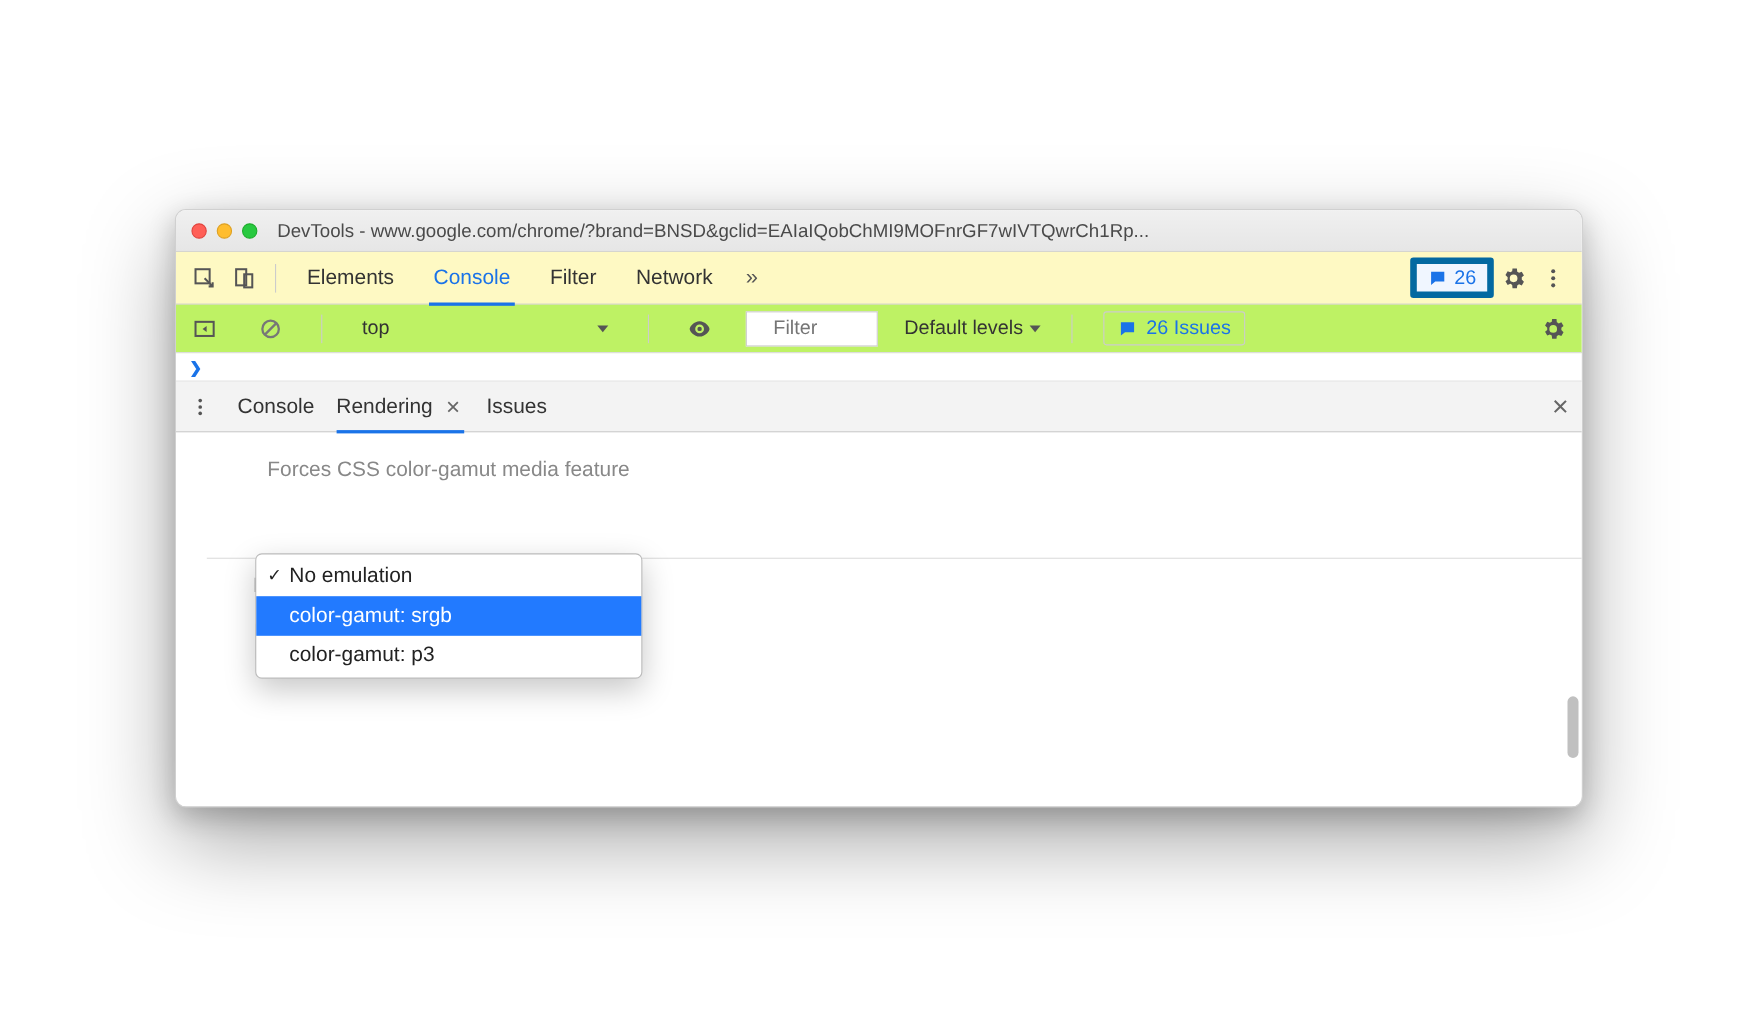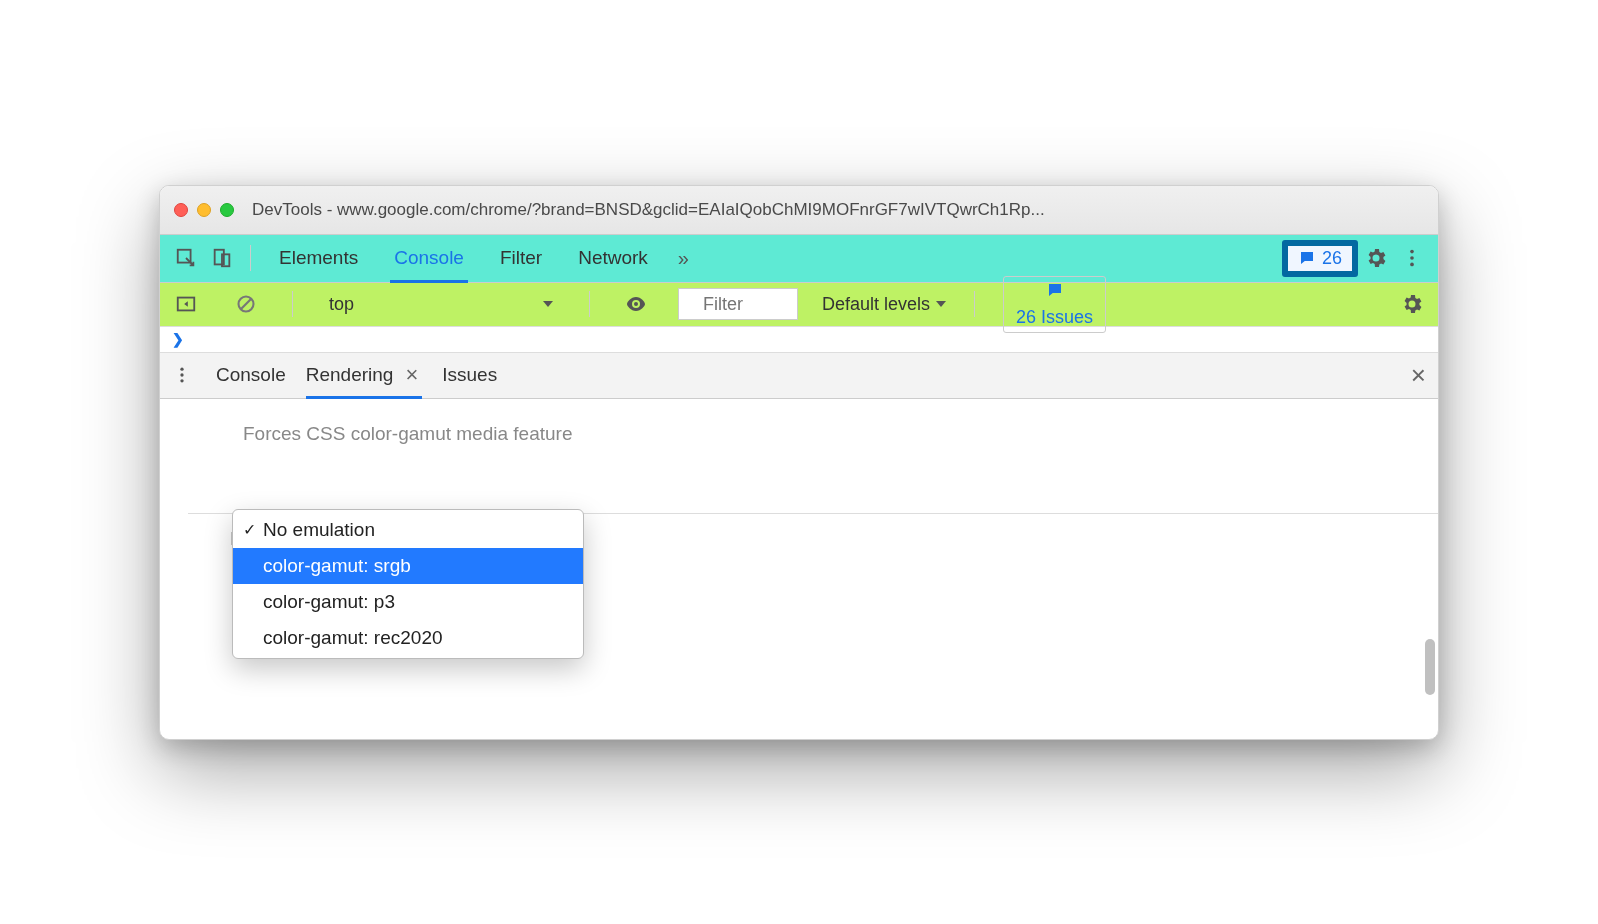--- a/index.html
+++ b/index.html
@@ -15,53 +15,53 @@
   }
   .window {
     width: 1280px;
     border-radius: 10px;
     box-shadow: 0 30px 80px rgba(0,0,0,0.35), 0 8px 24px rgba(0,0,0,0.2);
     overflow: hidden;
     background: #fff;
     border: 1px solid #d0d0d0;
   }
   .titlebar {
-    height: 49px;
+    height: 38px;
     background: linear-gradient(#f0f0f0,#e6e6e6);
     border-bottom: 1px solid #ccc;
     display: flex;
     align-items: center;
     padding: 0 14px;
     gap: 10px;
   }
   .traffic { display:flex; gap:9px; }
   .dot { width:14px; height:14px; border-radius:50%; }
   .dot.red{background:#ff5f57;border:1px solid #e0443e;}
   .dot.yellow{background:#ffbd2e;border:1px solid #dea123;}
   .dot.green{background:#28c940;border:1px solid #1dad2b;}
   .title-text{ flex:1; text-align:left; padding-left:8px; color:#4a4a4a; font-size:17px; white-space:nowrap; overflow:hidden; text-overflow:ellipsis;}
   .main-tabs {
     height:48px; display:flex; align-items:center; border-bottom:1px solid #ccc;
-    background:#5eead4; padding:0 8px; gap:0;
+    background:#fef9c3; padding:0 8px; gap:0;
   }
   .icon-btn{ width:36px; height:36px; display:flex; align-items:center; justify-content:center; color:#555; cursor:pointer;}
   .divider-v{ width:1px; height:26px; background:#ccc; margin:0 10px;}
   .tab{ padding:0 18px; height:48px; display:flex; align-items:center; font-size:19px; color:#333; cursor:pointer; position:relative;}
   .tab.active{ color:#1a73e8;}
   .tab.active::after{ content:""; position:absolute; bottom:-1px; left:14px; right:14px; height:3px; background:#1a73e8;}
   .spacer{flex:1;}
   .badge-box{ border:6px solid #0369a1; border-radius:3px; padding:2px 10px; display:flex; align-items:center; gap:6px; color:#1a73e8; font-size:18px; background:#f0f6ff;}
   .console-toolbar{
     height:44px; display:flex; align-items:center; border-bottom:1px solid #ddd;
     padding:0 8px; gap:24px; background:#bef264;
   }
   .select-box{ display:flex; align-items:center; gap:32px; padding:4px 8px; font-size:18px; color:#333; cursor:pointer;}
   .filter-input{ border:1px solid #ccc; padding:4px 24px; font-size:18px; width:120px; height:32px;}
   .levels{ font-size:18px; color:#333; display:flex; align-items:center; gap:6px; cursor:pointer;}
-  .issues-box{ border:1px solid #ccc; border-radius:3px; padding:4px 12px; display:flex; align-items:center; gap:8px; color:#1a73e8; font-size:18px;flex-direction:column;}
+  .issues-box{ border:1px solid #ccc; border-radius:3px; padding:4px 12px; display:flex; align-items:center; gap:8px; color:#1a73e8; font-size:18px;}
   .prompt-row{ height:26px; padding:0 12px; display:flex; align-items:center; color:#1a73e8; font-size:14px; border-bottom:1px solid #ddd;}
   .drawer-tabs{ height:46px; display:flex; align-items:center; background:#f3f3f3; border-bottom:1px solid #ccc; padding:0 8px; gap:20px;}
   .drawer-tab{ font-size:19px; color:#333; height:46px; display:flex; align-items:center; cursor:pointer; position:relative; gap:8px;}
   .drawer-tab.active::after{content:""; position:absolute; bottom:-1px; left:0; right:0; height:3px; background:#1a73e8;}
   .close-x{ font-size:22px; color:#666; cursor:pointer; padding:0 4px;}
   .rendering-pane{ padding:24px 72px 20px 72px; position:relative; min-height:340px;}
   .opt-title{ font-size:19px; color:#222; margin-bottom:4px;}
   .opt-sub{ font-size:19px; color:#888; margin-bottom:16px;margin-left:11px;}
   .dropdown-open{
     position:absolute; left:72px; top:110px; width:352px;
@@ -206,21 +206,20 @@
   </div>
 
   <div class="rendering-pane">
     <div class="opt-sub">Forces CSS color-gamut media feature</div>
 
     
     <div class="dropdown-open">
       <div class="dd-item checked">No emulation</div>
       <div class="dd-item highlight">color-gamut: srgb</div>
       <div class="dd-item">color-gamut: p3</div>
-      <div class="dd-item">color-gamut: rec2020</div>
     </div>
 
     <div class="hr-line"></div>
     <div class="faded-text">Forces vision deficiency emulation</div>
 
     <div class="small-select">
       <span>No emulation</span>
       <span class="caret"></span>
     </div>
 

